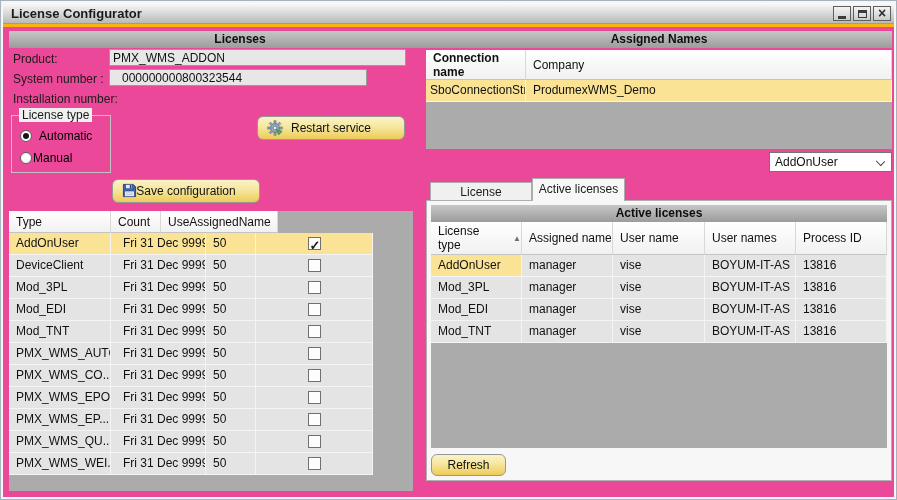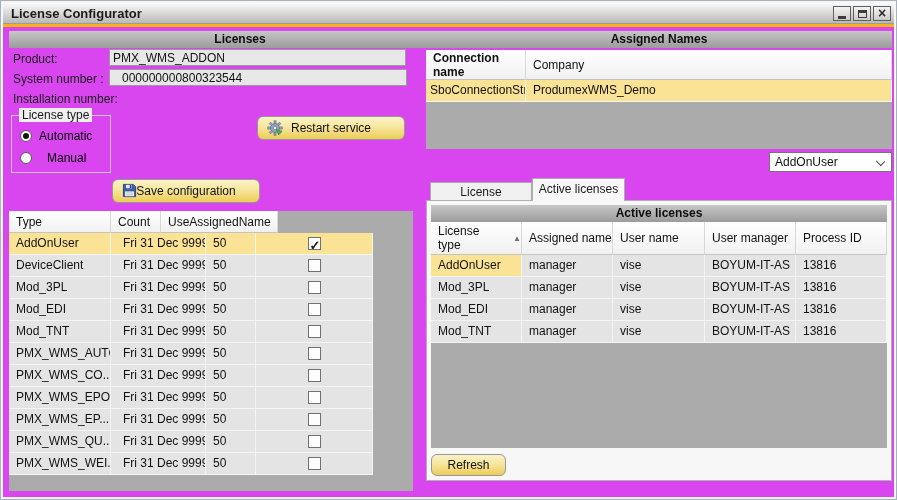--- a/index.html
+++ b/index.html
@@ -1,17 +1,17 @@
 <!DOCTYPE html>
 <html><head>
 <meta charset="utf-8">
 <style>
   * { box-sizing: border-box; margin: 0; padding: 0; }
   body { width: 897px; height: 500px; font-family: "Liberation Sans", sans-serif; background: #fff; }
-  .window { position: relative; width: 897px; height: 500px; background: #d946ef;
+  .window { position: relative; width: 897px; height: 500px; background: #ec4899;
             border: 1px solid #A8B2BC; box-shadow: inset 0 0 0 2px #F6F6F6; overflow: hidden; }
 
   
   .titlebar { position: absolute; left: 2px; top: 2px; right: 2px; height: 21px;
               background: linear-gradient(180deg,#FBFBFB 0%,#D6D6D6 55%,#B9B9B9 100%);
               border-bottom: 1px solid #9C9C9C; }
   .title { position: absolute; left: 8px; top: 0; line-height: 21px; font-size: 13px; font-weight: bold; color: #1B1B1B; }
   .tb-btns { position: absolute; right: 3px; top: 3px; display: flex; gap: 2px; }
   .tb-btn { width: 18px; height: 15px; background: linear-gradient(180deg,#F4F4F4,#CCCCCC);
             border: 1px solid #5F5F5F; display: flex; align-items: center; justify-content: center; }
@@ -91,31 +91,31 @@
     </div>
   </div>
   <div class="accent"></div>
 
   <div class="grpheader" style="left:8px; top:30px; width:462px;">Licenses</div>
 
   <span class="lbl" style="left:12px; top:51px;">Product:</span>
   <input class="tbox" style="left: 108px; top: 48px; width: 297px;" readonly="" value="PMX_WMS_ADDON">
 
   <span class="lbl" style="left:12px; top:71px;">System number :</span>
-  <input class="tbox" style="left: 108px; top: 68px; width: 298px; padding-left: 12px;" readonly="" value="000000000800323544">
+  <input class="tbox" style="left: 108px; top: 68px; width: 258px; padding-left: 12px;" readonly="" value="000000000800323544">
 
   <span class="lbl" style="left:12px; top:91px;">Installation number:</span>
 
   <div class="groupbox" style="left:10px; top:114px; width:100px; height:58px;">
     <span class="glegend">License type</span>
     <div style="position:absolute; left:8px; top:13px; display:flex; align-items:center; gap:7px;">
       <span class="radio checked"></span>
       <span style="font-size:12px;">Automatic</span>
     </div>
-    <div style="position:absolute; left:8px; top:35px; display:flex; align-items:center; gap:15px;">
+    <div style="position:absolute; left:8px; top:35px; display:flex; align-items:center; gap:1px;">
       <span class="radio"></span>
       <span style="font-size:12px;">Manual</span>
     </div>
   </div>
 
   <div class="ybtn" style="left:256px; top:115px; width:148px; height:24px;">
     <span class="bicon">
       <svg width="16" height="16" viewBox="0 0 16 16">
         <g fill="#97A7BC" stroke="#5E7190" stroke-width="0.7">
           <rect x="7" y="0.8" width="2" height="3"></rect>
@@ -272,21 +272,21 @@
   <div class="grpheader" style="left:430px; top:204px; width:456px;">Active licenses</div>
 
   <div class="grid" style="left:430px; top:221px; width:456px; height:226px;">
     <div class="grow">
       <div class="gh" style="width:91px; height:33px;">
         <span>License type</span>
         <span class="sort">▲</span>
       </div>
       <div class="gh" style="width:91px; height:33px; line-height:14px;">Assigned name</div>
       <div class="gh" style="width:92px; height:33px;">User name</div>
-      <div class="gh" style="width:91px; height:33px;">User manager</div>
+      <div class="gh" style="width:91px; height:33px;">User names</div>
       <div class="gh" style="width:91px; height:33px;">Process ID</div>
     </div>
 
     <div class="grow">
       <div class="gc sel" style="width:91px; height:22px;">AddOnUser</div>
       <div class="gc" style="width:91px; height:22px;">manager</div>
       <div class="gc" style="width:92px; height:22px;">vise</div>
       <div class="gc" style="width:91px; height:22px;">BOYUM-IT-AS</div>
       <div class="gc" style="width:91px; height:22px;">13816</div>
     </div>

